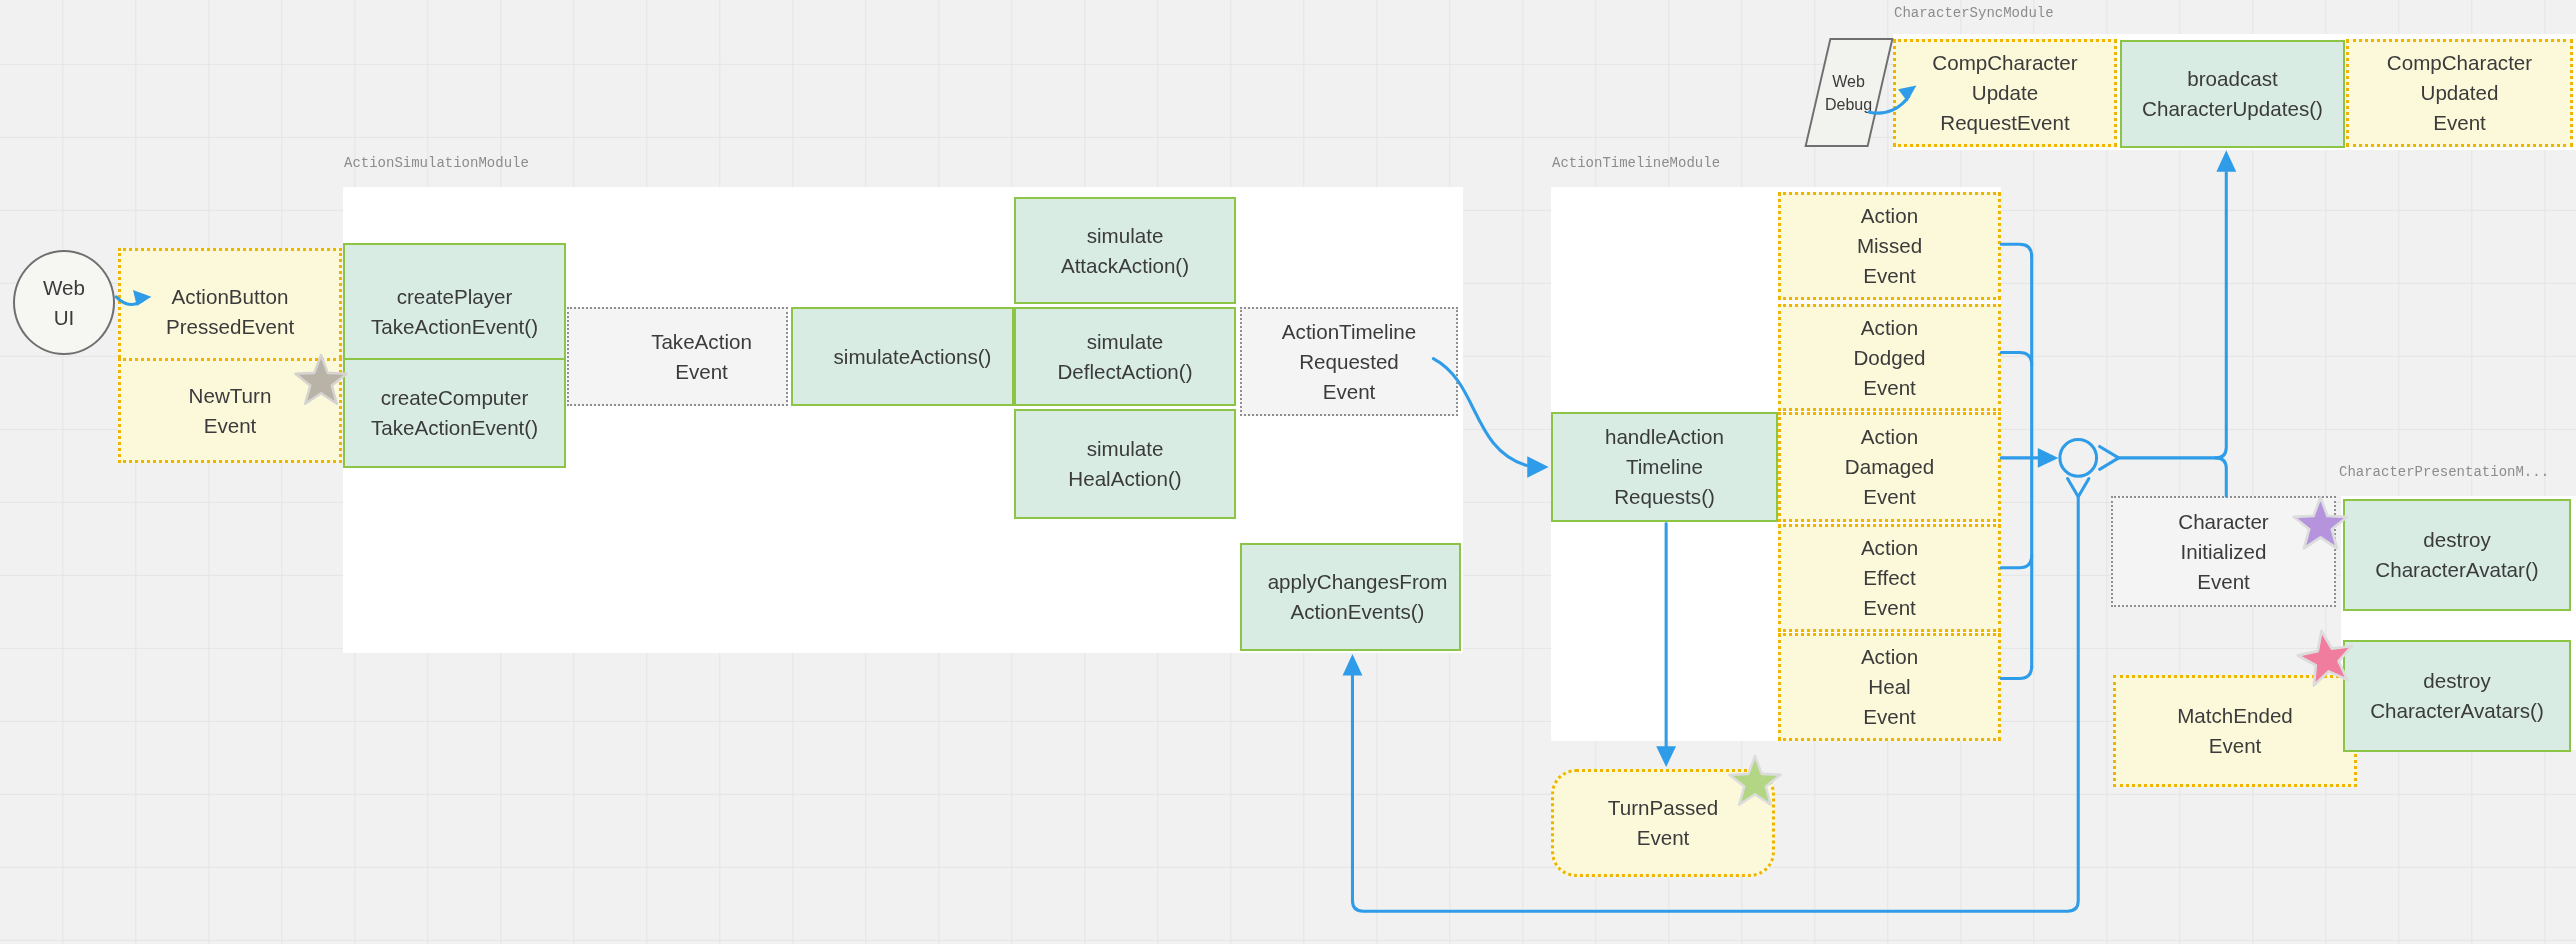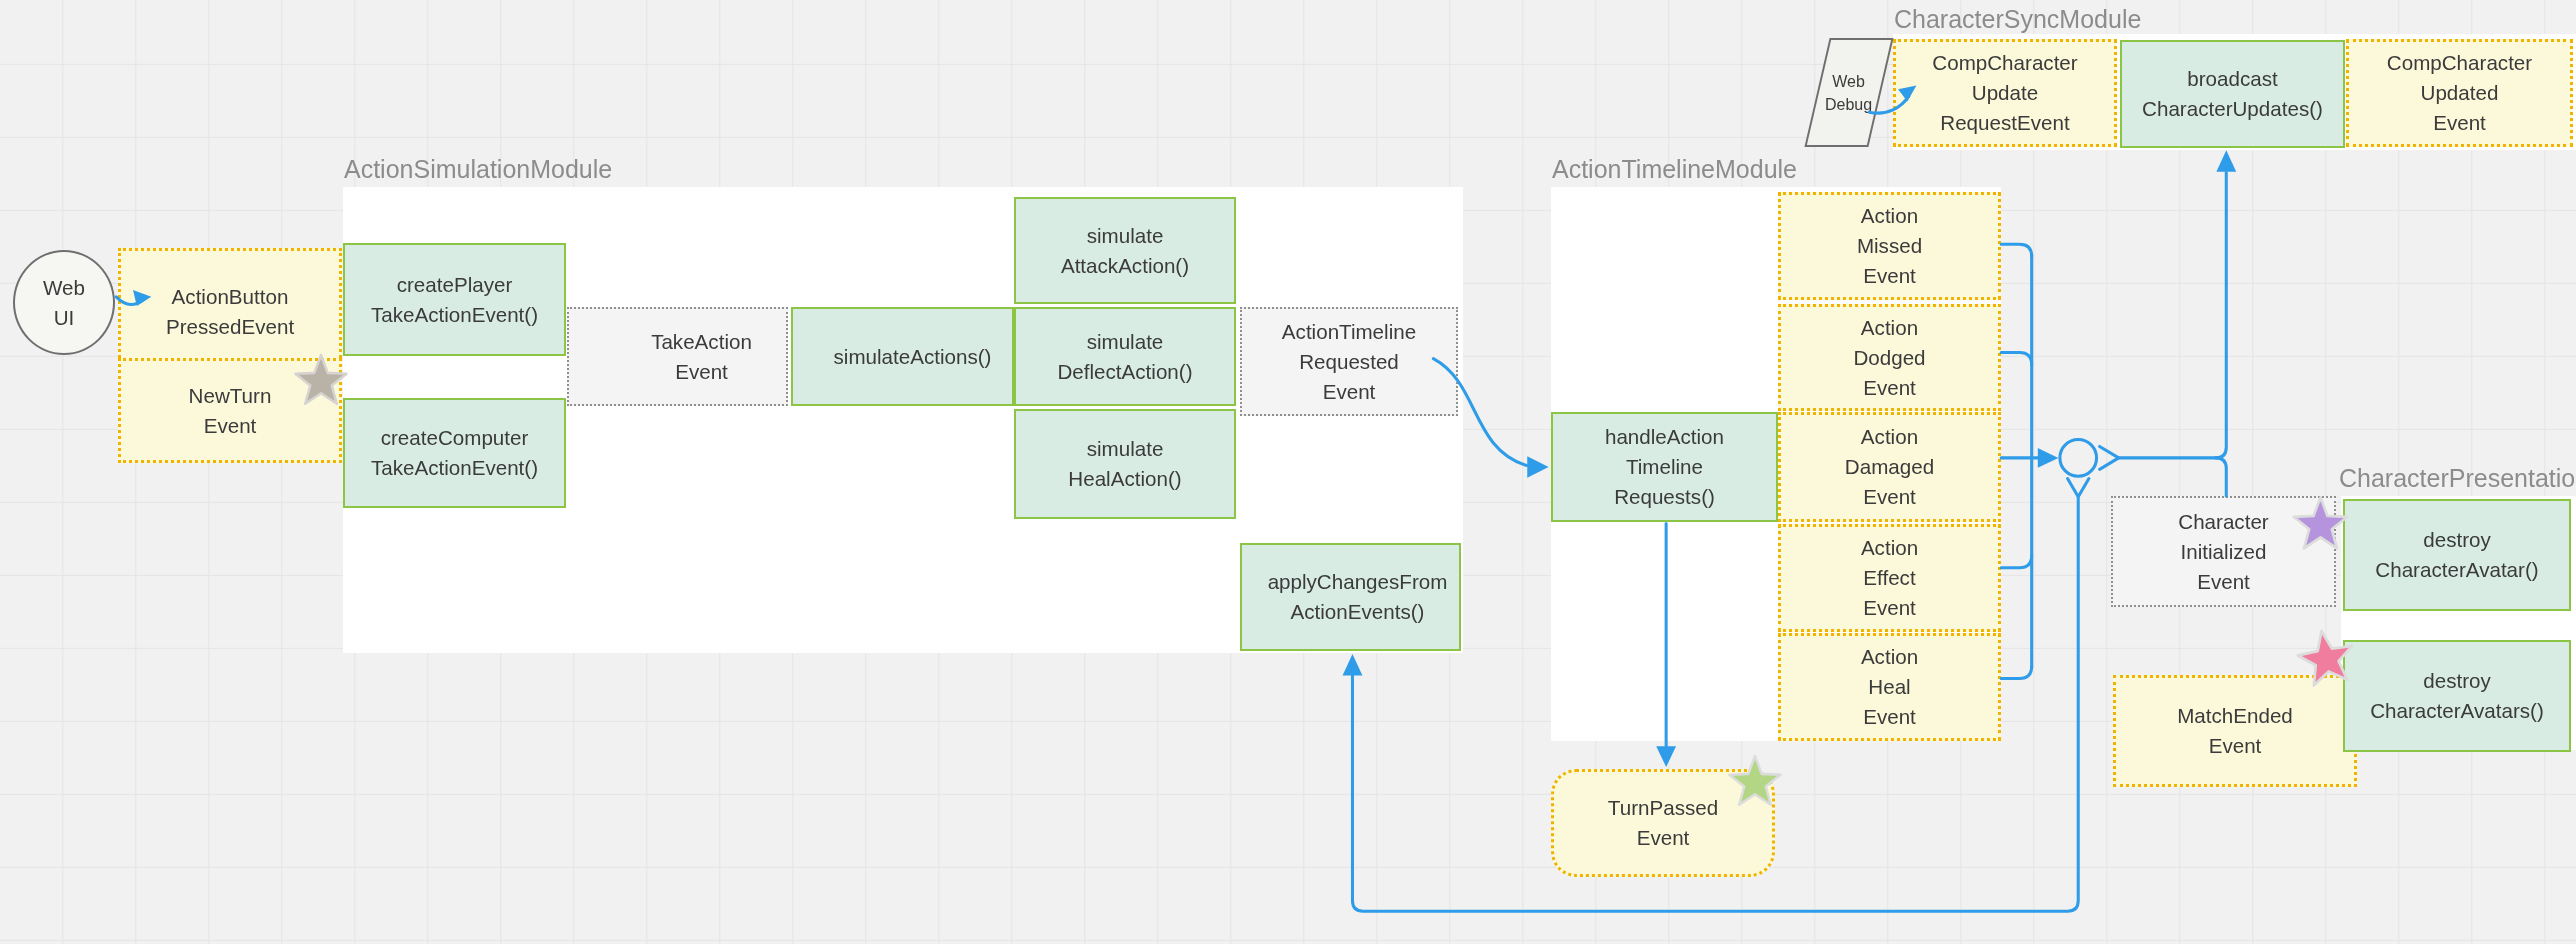--- a/index.html
+++ b/index.html
@@ -11,21 +11,21 @@
       linear-gradient(to right,#e4e4e4 0.8px,transparent 0.8px),
       linear-gradient(to bottom,#e4e4e4 0.8px,transparent 0.8px);
     background-size:73px 73px;
     background-position:-10.7px -9.2px;
     font-family:"Liberation Sans",sans-serif;
     overflow:hidden;
   }
   .container{position:absolute;background:#ffffff;z-index:1;}
   .module-label{
     position:absolute;z-index:1;
-    font-size:25px;color:#8c8c8c;white-space:pre;
+    font-size:14px;color:#8c8c8c;white-space:pre;font-family:Liberation Mono, monospace;
   }
   .node{
     position:absolute;z-index:2;
     display:flex;align-items:center;justify-content:center;
     text-align:center;white-space:pre-line;
     font-size:20.6px;line-height:30px;color:#3b3b3b;
     box-sizing:border-box;
   }
   .event{background:#fcf9da;border:3.1px dotted #f0b400;}
   .method{background:#d8ece4;border:2.3px solid #8cc546;}
@@ -57,23 +57,23 @@
   <div class="module-label" style="left:1552px;top:155px;">ActionTimelineModule</div>
   <div class="module-label" style="left:1894px;top:4.6px;">CharacterSyncModule</div>
   <div class="module-label" style="left:2339px;top:464px;">CharacterPresentationM...</div>
 
   <div class="node ellipse" style="left:13px;top:250px;width:102px;height:105px;">Web
 UI</div>
   <div class="node event" style="left:118px;top:248px;width:224px;height:128px;">ActionButton
 PressedEvent</div>
   <div class="node event" style="left:118px;top:358px;width:224px;height:105px;">NewTurn
 Event</div>
-  <div class="node method" style="left:343px;top:243px;width:223px;height:113px;">createPlayer
+  <div class="node method" style="left:343px;top:243px;width:223px;height:137px;">createPlayer
 TakeActionEvent()</div>
-  <div class="node method" style="left:343px;top:358px;width:223px;height:110px;margin-top:40px;">createComputer
+  <div class="node method" style="left:343px;top:358px;width:223px;height:110px;">createComputer
 TakeActionEvent()</div>
 
   <div class="node neutral-box" style="left:567px;top:307px;width:221px;height:99px;padding-left:48px;">TakeAction
 Event</div>
   <div class="node method" style="left:791px;top:307px;width:223px;height:99px;padding-left:20px;">simulateActions()</div>
   <div class="node method" style="left:1014px;top:197px;width:222px;height:107px;">simulate
 AttackAction()</div>
   <div class="node method" style="left:1014px;top:307px;width:222px;height:99px;">simulate
 DeflectAction()</div>
   <div class="node method" style="left:1014px;top:409px;width:222px;height:110px;">simulate

